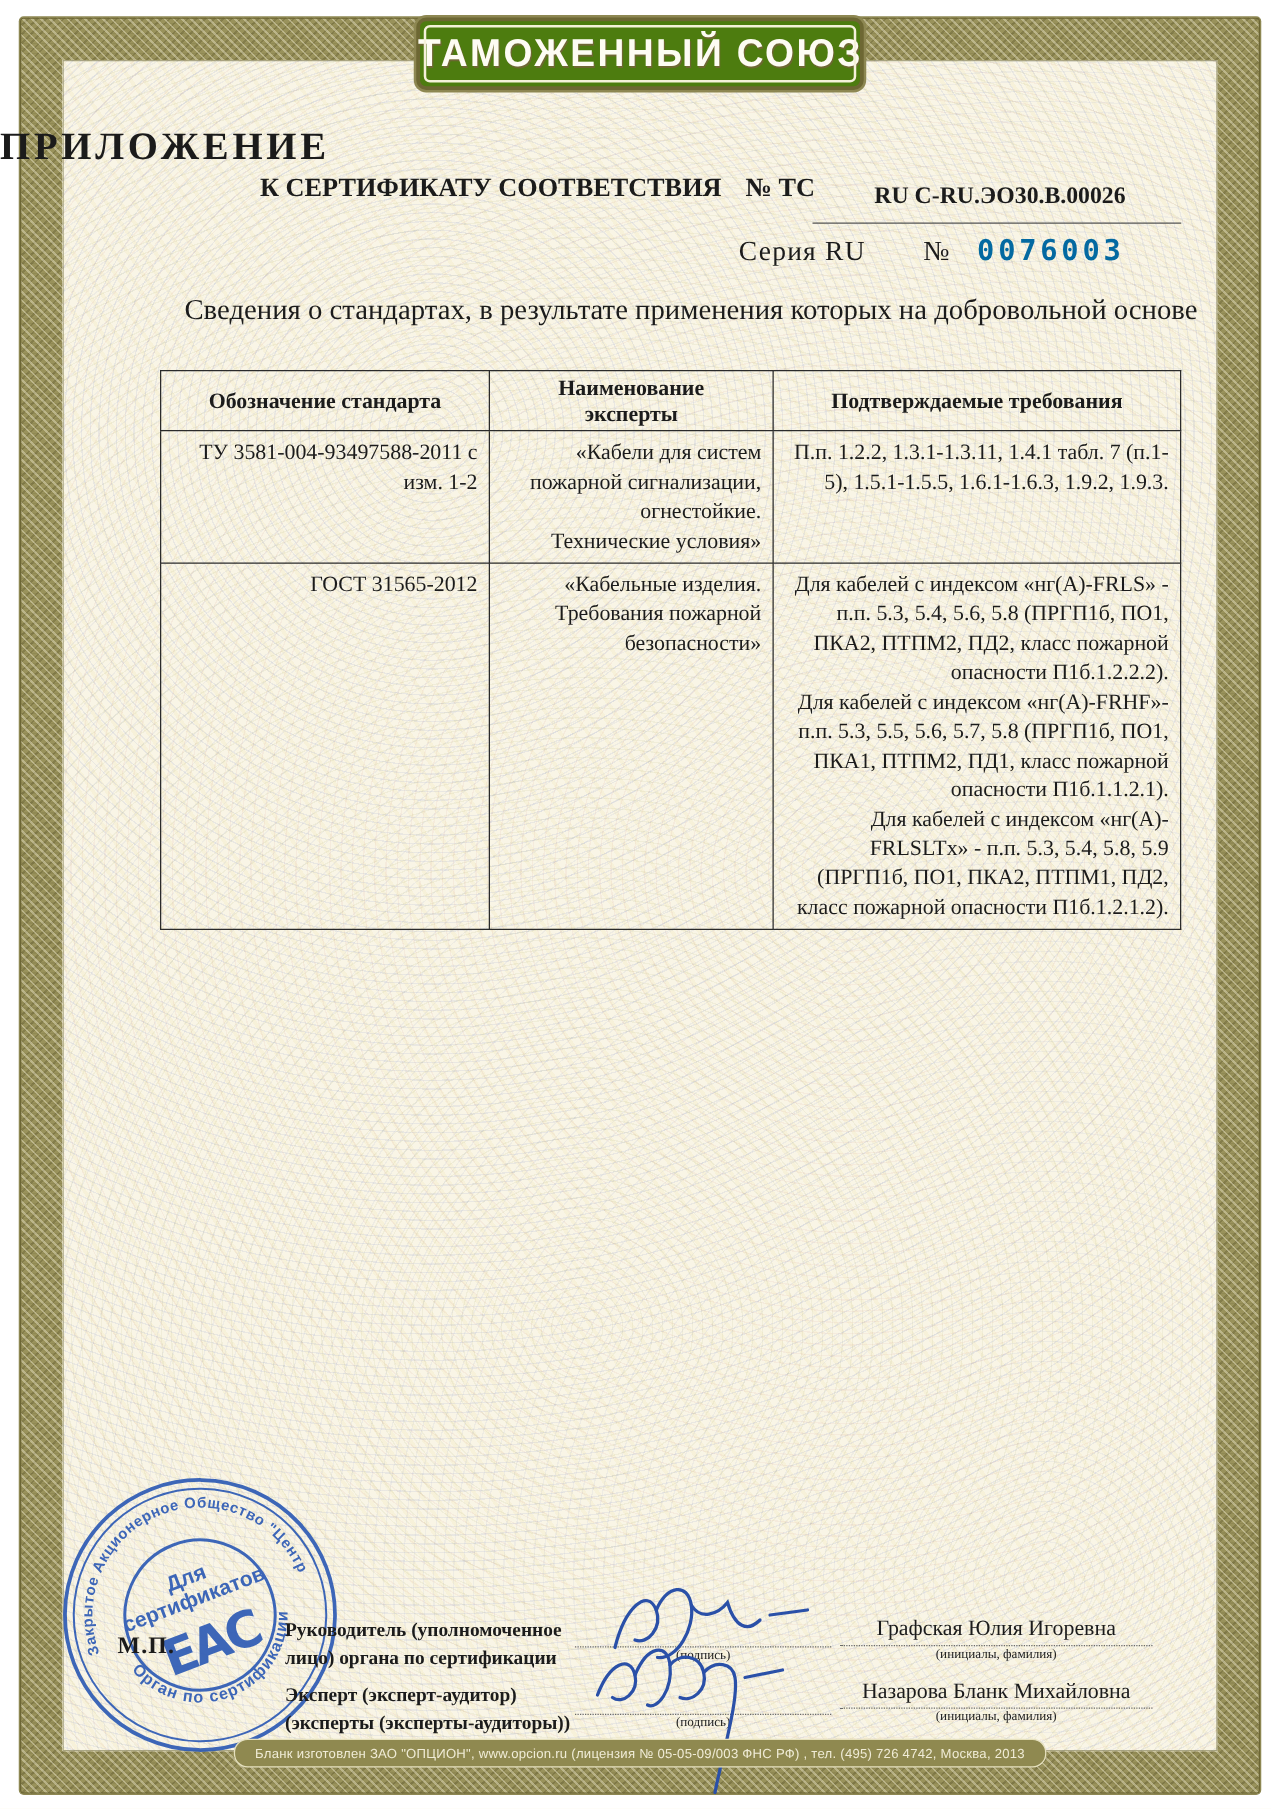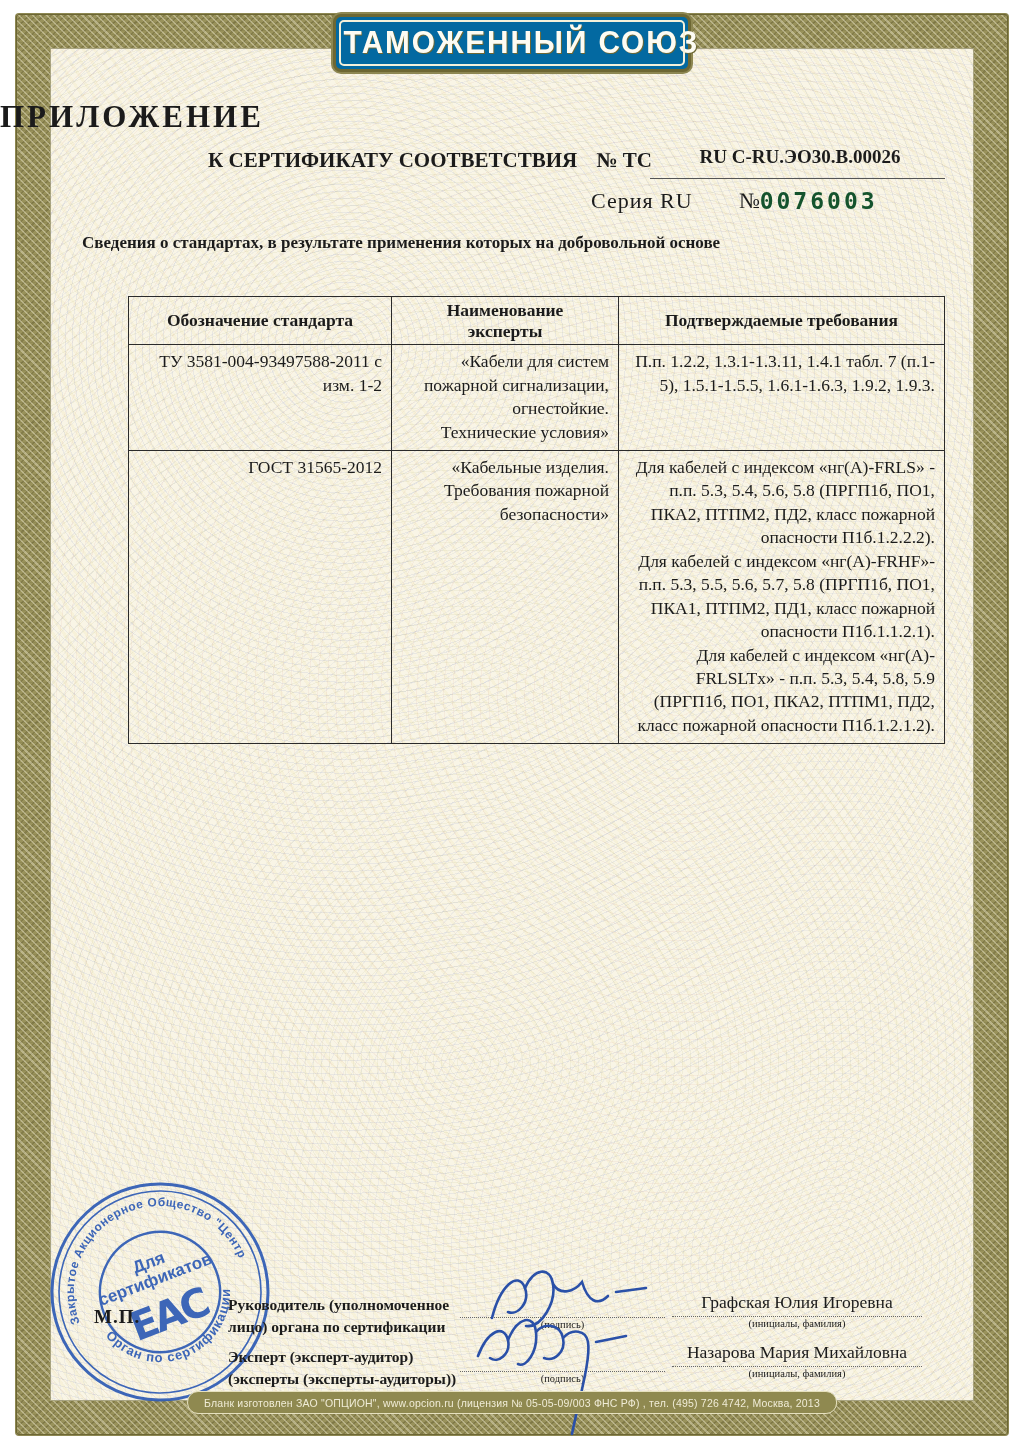--- a/index.html
+++ b/index.html
@@ -31,59 +31,60 @@
       repeating-radial-gradient(circle at 68% 48%, rgba(214,156,146,.11) 0 1px, transparent 1px 9px),
       repeating-radial-gradient(circle at 45% 75%, rgba(170,172,110,.11) 0 1px, transparent 1px 8px),
       repeating-radial-gradient(circle at 85% 90%, rgba(128,142,198,.09) 0 1px, transparent 1px 8px),
       repeating-linear-gradient(55deg, rgba(236,221,152,.16) 0 3px, transparent 3px 9px);
     box-shadow: inset 0 0 0 1px rgba(108,102,52,.55);
   }
   
   .badge {
     position:absolute; top:14px; left:50%; transform:translateX(-50%);
     width:358px; height:58px;
-    background:#0369a1;
+    background:#4d7c0f;
     border:3px solid #6d6733;
     border-radius:8px;
-    display:flex; align-items:center; 
+    display:flex; align-items:center; justify-content:center;
     box-shadow:0 0 0 2px #8d8752;
   }
   .badge::after {
     content:""; position:absolute; inset:3px;
     border:2px solid #f5f1da; border-radius:5px;
   }
   .badge-text {
     font-family:"Liberation Sans", sans-serif;
     font-weight:700; font-size:31px; letter-spacing:2px;
     color:#fdfcf3; text-shadow:1px 1px 0 #6d6733;
     transform:scaleX(.96);
     white-space:nowrap;
   }
   
   .doc-title {
     position:absolute; top:99px; left:0; width:100%;
     text-align:left; font-weight:700; font-size:31px; letter-spacing:3px;
   }
-  .cert-line { position:absolute; top:148px; left:208px; font-weight:700; font-size:21px; white-space:nowrap; }
+  .cert-line { position:absolute; top:138px; left:208px; font-weight:700; font-size:21px; white-space:nowrap; }
   .cert-line .no-tc { margin-left:14px; }
   .cert-number {
     position:absolute; top:146px; left:655px; width:290px;
     text-align:center; font-weight:700; font-size:19px; white-space:nowrap;
   }
   .cert-underline { position:absolute; top:178px; left:650px; width:295px; border-bottom:1.5px solid #555; }
   .seria-row { position:absolute; top:188px; left:591px; width:360px; display:flex; align-items:flex-end; }
   .seria-label { font-size:22px; letter-spacing:1px; }
   .numero-sign { font-size:22px; margin-left:46px; }
   .serial-red {
+    margin-left:22px;
     font-family:"DejaVu Sans Mono", monospace;
-    font-weight:700; font-size:23px; letter-spacing:3px; color:#14532d;
+    font-weight:700; font-size:23px; letter-spacing:3px; color:#0369a1;
   }
   .intro {
     position:absolute; top:228px; left:82px; width:876px;
-    text-align:left; font-weight:700; font-size:17px; line-height:1.72;
+    text-align:right; font-weight:400; font-size:23px; line-height:1.72;
   }
   
   .std-table {
     position:absolute; left:128px; top:296px; width:816px;
     border-collapse:collapse; table-layout:fixed;
   }
   .std-table th, .std-table td {
     border:1.6px solid #2b2b2b;
     font-size:17.5px; line-height:1.34;
     vertical-align:top;
@@ -223,21 +224,21 @@
 
 <div class="role-label" style="left:228px; top:1346px; width:300px;">
   <div>Эксперт (эксперт-аудитор)</div>
   <div>(эксперты (эксперты-аудиторы))</div>
 </div>
 <div class="sign-zone" style="left:460px; top:1348px; width:205px;">
   <div class="sign-line"></div>
   <div class="tiny-label">(подпись)</div>
 </div>
 <div class="name-zone" style="left:672px; top:1342px; width:250px;">
-  <div class="person-name">Назарова Мария Михайловна</div>
+  <div class="person-name">Назарова Бланк Михайловна</div>
   <div class="name-line"></div>
   <div class="tiny-label">(инициалы, фамилия)</div>
 </div>
 
 <svg class="sig sig1" width="190" height="72" viewBox="0 0 190 72">
   <g fill="none" stroke="#2a50a8" stroke-width="2.6" stroke-linecap="round">
     <path d="M14,56 C22,24 40,8 47,26 C52,40 40,54 30,50"></path>
     <path d="M47,26 C56,6 72,4 75,22 C78,40 64,66 48,64"></path>
     <path d="M75,22 C82,34 96,30 104,20 C110,40 120,44 130,34"></path>
     <path d="M138,30 L168,26"></path>

